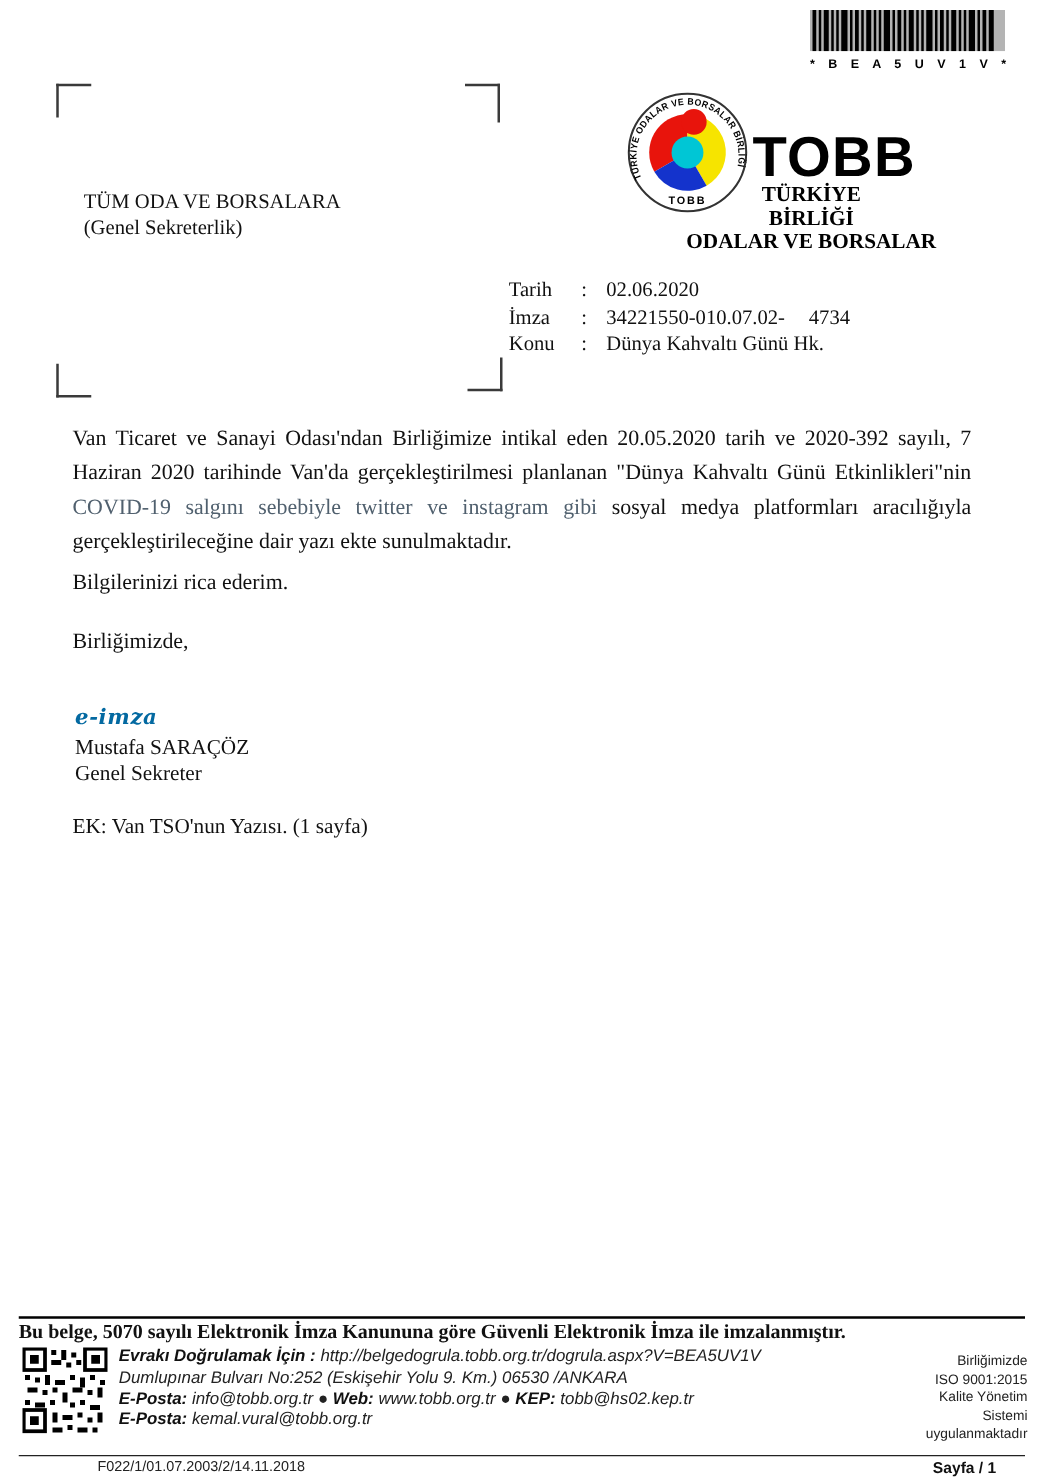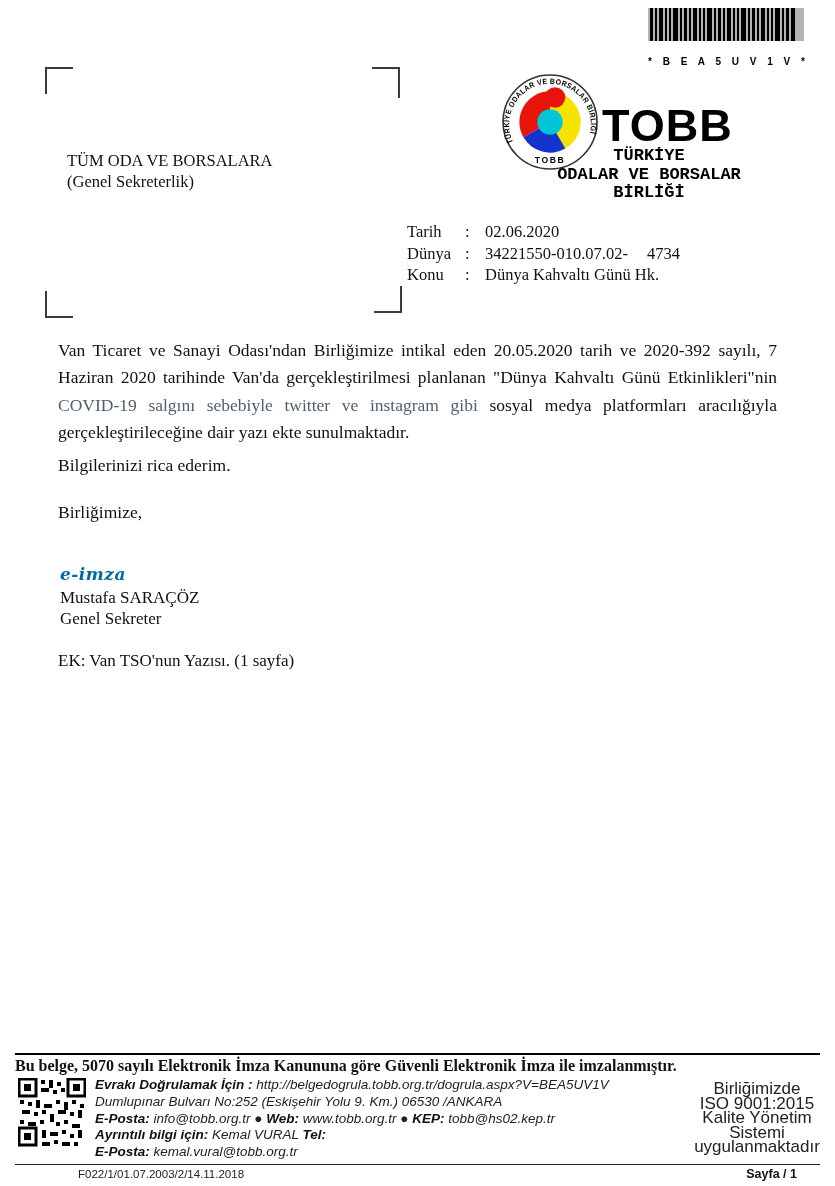--- a/index.html
+++ b/index.html
@@ -11,29 +11,29 @@
   
   .corner { position:absolute; width:28px; height:27px; }
   .corner.tl { left:45px;  top:67px;  border-top:2px solid #3a3a3a; border-left:2px solid #3a3a3a; }
   .corner.tr { left:372px; top:67px;  border-top:2px solid #3a3a3a; border-right:2px solid #3a3a3a; height:31px; }
   .corner.bl { left:45px;  top:291px; border-bottom:2px solid #3a3a3a; border-left:2px solid #3a3a3a; }
   .corner.br { left:374px; top:286px; border-bottom:2px solid #3a3a3a; border-right:2px solid #3a3a3a; }
   
   .barcode { position:absolute; left:648px; top:8px; width:156px; text-align:center; }
   .barcode svg { display:block; }
   .barcode-text { font-family:"Liberation Sans", sans-serif; font-size:10px; font-weight:bold;
-    letter-spacing:4px; color:#000; margin-top:15px; white-space:nowrap; }
+    letter-spacing:4px; color:#000; margin-top:5px; white-space:nowrap; }
   
   .recipient { position:absolute; left:67px; top:150px; font-size:16.5px; line-height:21px; }
   
   .emblem { position:absolute; left:501px; top:73px; }
   .org-acronym { position:absolute; left:602px; top:100px; font-family:"Liberation Sans", sans-serif;
     font-weight:bold; font-size:45px; letter-spacing:1px; color:#000; }
   .org-name { position:absolute; left:540px; top:147px; width:218px; text-align:center;
-    font-family:Liberation Mono, monospace; font-weight:bold; font-size:17px; line-height:18.5px; color:#000; }
+    font-family:Liberation Serif, serif; font-weight:bold; font-size:17px; line-height:18.5px; color:#000; }
   
   .meta { position:absolute; left:407px; top:221px; font-size:16.5px; }
   .meta-row { display:flex; line-height:21.5px; }
   .meta-label { width:58px; }
   .meta-sep { width:20px; }
   .meta-extra { margin-left:19px; }
   
   .body-para { position:absolute; left:58px; top:337px; width:719px; font-size:17.5px;
     line-height:27.3px; text-align:justify; }
   .hl { color:#50606e; }
@@ -46,22 +46,22 @@
   .attachment { position:absolute; left:58px; top:651px; font-size:17px; }
   
   .rule-top { position:absolute; left:15px; top:1053px; width:805px; border-top:2.5px solid #000; }
   .rule-bottom { position:absolute; left:15px; top:1164px; width:805px; border-top:1.5px solid #222; }
   .sig-notice { position:absolute; left:15px; top:1057px; width:805px; 
     font-size:16px; font-weight:bold; }
   .contact { position:absolute; left:95px; top:1077px; width:610px; text-align:left;
     font-family:"Liberation Sans", sans-serif; font-size:13.5px; line-height:16.8px; color:#222;font-style:italic; }
   .contact b { color:#111; }
   .qr { position:absolute; left:18px; top:1078px; width:68px; height:72px; }
-  .iso { position:absolute; left:692px; top:1082px; width:130px; text-align:center;
-    font-family:"Liberation Sans", sans-serif; font-size:17px; line-height:14.5px; color:#222; }
+  .iso { position:absolute; left:692px; top:1082px; width:130px; text-align:right;
+    font-family:"Liberation Sans", sans-serif; font-size:11px; line-height:14.5px; color:#222; }
   .form-no { position:absolute; left:78px; top:1168px; font-family:"Liberation Sans", sans-serif;
     font-size:11.5px; color:#222; }
   .page-no { position:absolute; right:38px; top:1167px; font-family:"Liberation Sans", sans-serif;
     font-size:12.5px; font-weight:bold; color:#111; }
 </style>
 </head>
 <body>
 
 <div class="page">
 
@@ -130,47 +130,47 @@
         <path d="M48,48 L63,74 A30,30 0 0 1 22,63 Z" fill="#1433cc"></path>
         <circle cx="53" cy="24" r="10" fill="#e8140c"></circle>
         <circle cx="48" cy="48" r="12.5" fill="#00c6d5"></circle>
       </g>
     </svg>
   </div>
 
   <div class="org-acronym">TOBB</div>
   <div class="org-name">
     <div>TÜRKİYE</div>
+    <div>BİRLİĞİ</div>
     <div>ODALAR VE BORSALAR</div>
-    <div>BİRLİĞİ</div>
   </div>
 
   <div class="meta">
     <div class="meta-row">
       <span class="meta-label">Tarih</span>
       <span class="meta-sep">:</span>
       <span class="meta-value">02.06.2020</span>
     </div>
     <div class="meta-row">
-      <span class="meta-label">Dünya</span>
+      <span class="meta-label">İmza</span>
       <span class="meta-sep">:</span>
       <span class="meta-value">34221550-010.07.02-</span>
       <span class="meta-extra">4734</span>
     </div>
     <div class="meta-row">
       <span class="meta-label">Konu</span>
       <span class="meta-sep">:</span>
       <span class="meta-value">Dünya Kahvaltı Günü Hk.</span>
     </div>
   </div>
 
   <p class="body-para"><span>Van Ticaret ve Sanayi Odası'ndan Birliğimize intikal eden 20.05.2020 tarih ve 2020-392 sayılı,  7 Haziran 2020 tarihinde Van'da gerçekleştirilmesi planlanan "Dünya Kahvaltı Günü Etkinlikleri"nin </span><span class="hl">COVID-19 salgını sebebiyle twitter ve instagram gibi</span><span> sosyal medya platformları aracılığıyla gerçekleştirileceğine dair yazı ekte sunulmaktadır.</span></p>
 
   <div class="closing1">Bilgilerinizi rica ederim.</div>
-  <div class="closing2">Birliğimize,</div>
+  <div class="closing2">Birliğimizde,</div>
 
   <div class="esign">e-imza</div>
   <div class="signer-name">Mustafa SARAÇÖZ</div>
   <div class="signer-title">Genel Sekreter</div>
 
   <div class="attachment">EK: Van TSO'nun Yazısı. (1 sayfa)</div>
 
   <div class="rule-top"></div>
   <div class="sig-notice">Bu belge, 5070 sayılı Elektronik İmza Kanununa göre Güvenli Elektronik İmza ile imzalanmıştır.</div>
 
@@ -234,25 +234,20 @@
       <b>E-Posta:</b>
       <span>info@tobb.org.tr</span>
       <span>●</span>
       <b>Web:</b>
       <span>www.tobb.org.tr</span>
       <span>●</span>
       <b>KEP:</b>
       <span>tobb@hs02.kep.tr</span>
     </div>
     <div>
-      <b>Ayrıntılı bilgi için:</b>
-      <span>Kemal VURAL</span>
-      <b>Tel:</b>
-    </div>
-    <div>
       <b>E-Posta:</b>
       <span>kemal.vural@tobb.org.tr</span>
     </div>
   </div>
 
   <div class="iso">
     <div>Birliğimizde</div>
     <div>ISO 9001:2015</div>
     <div>Kalite Yönetim</div>
     <div>Sistemi</div>

